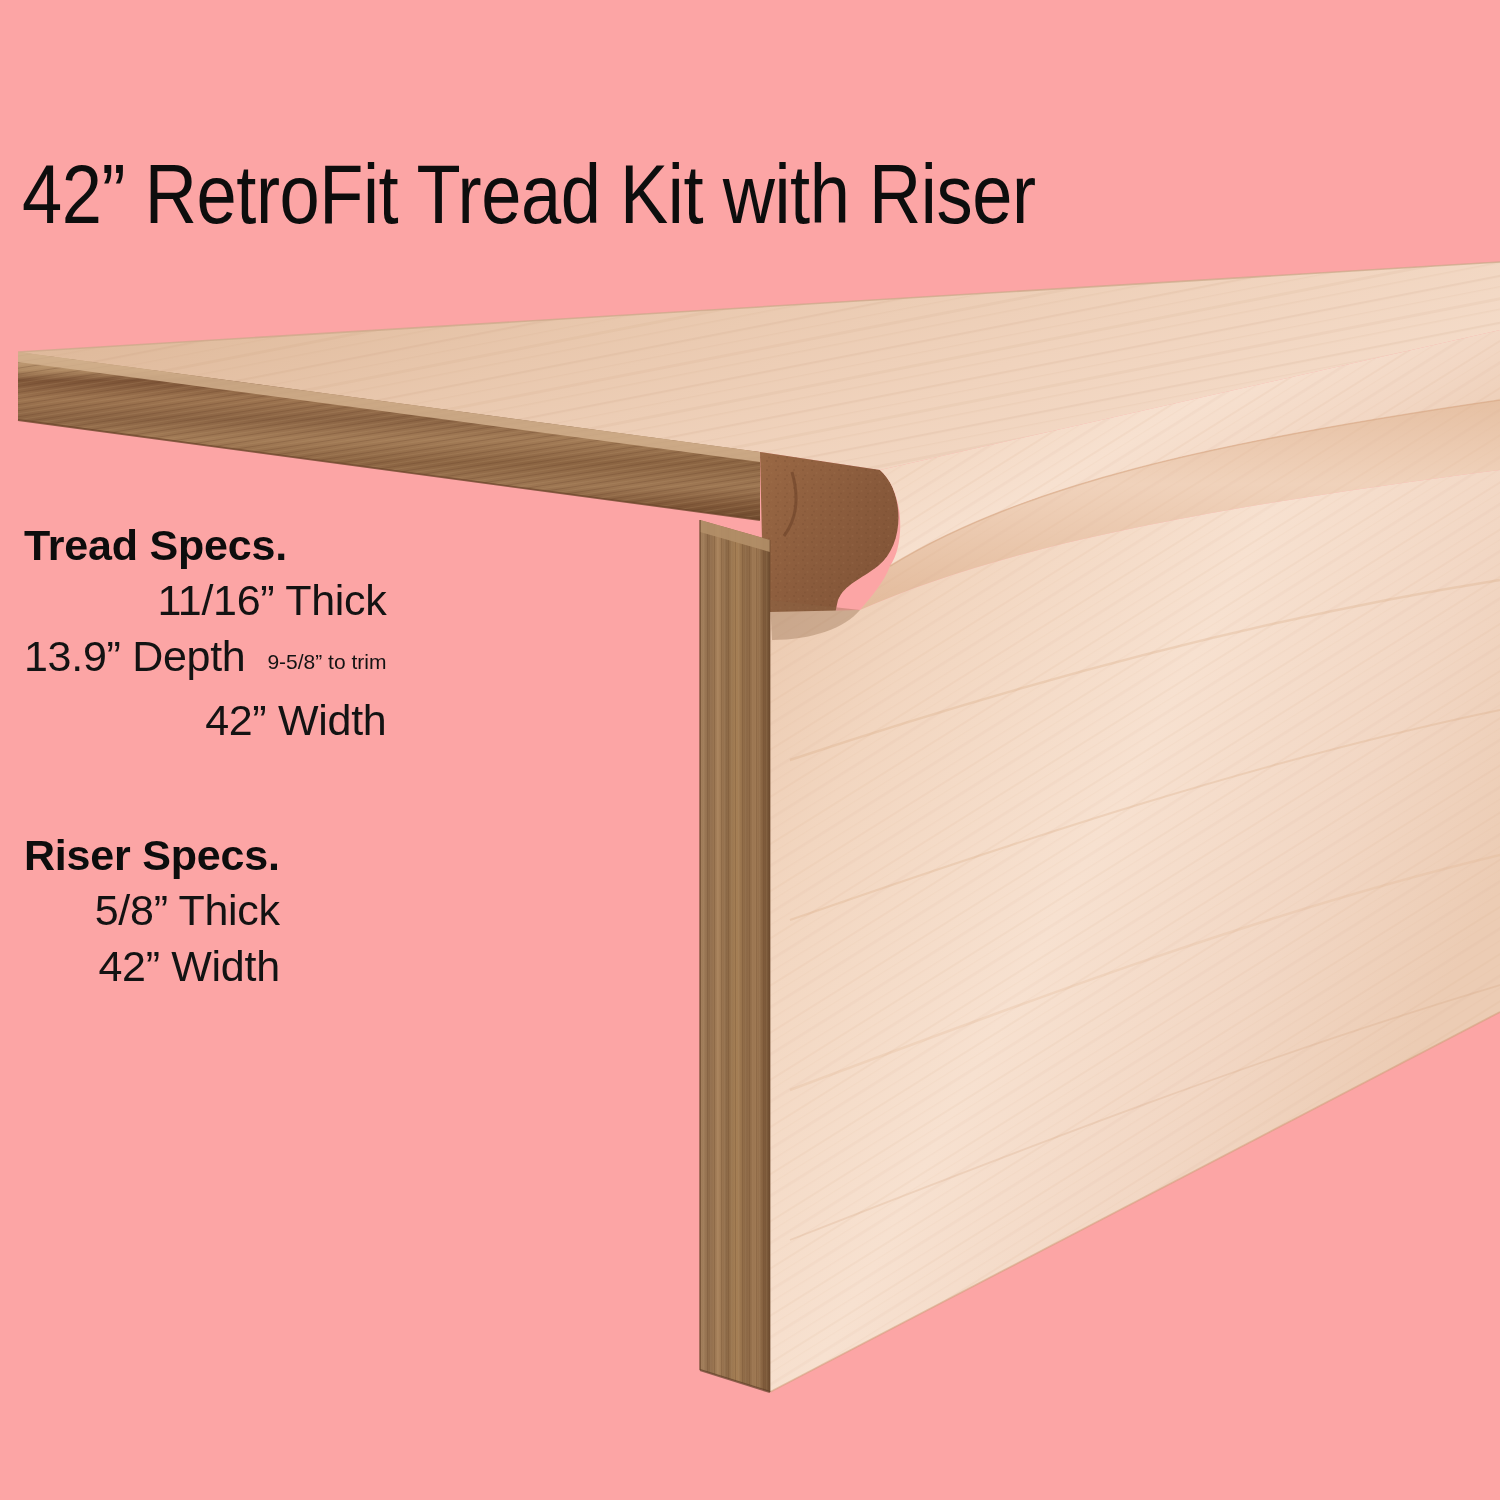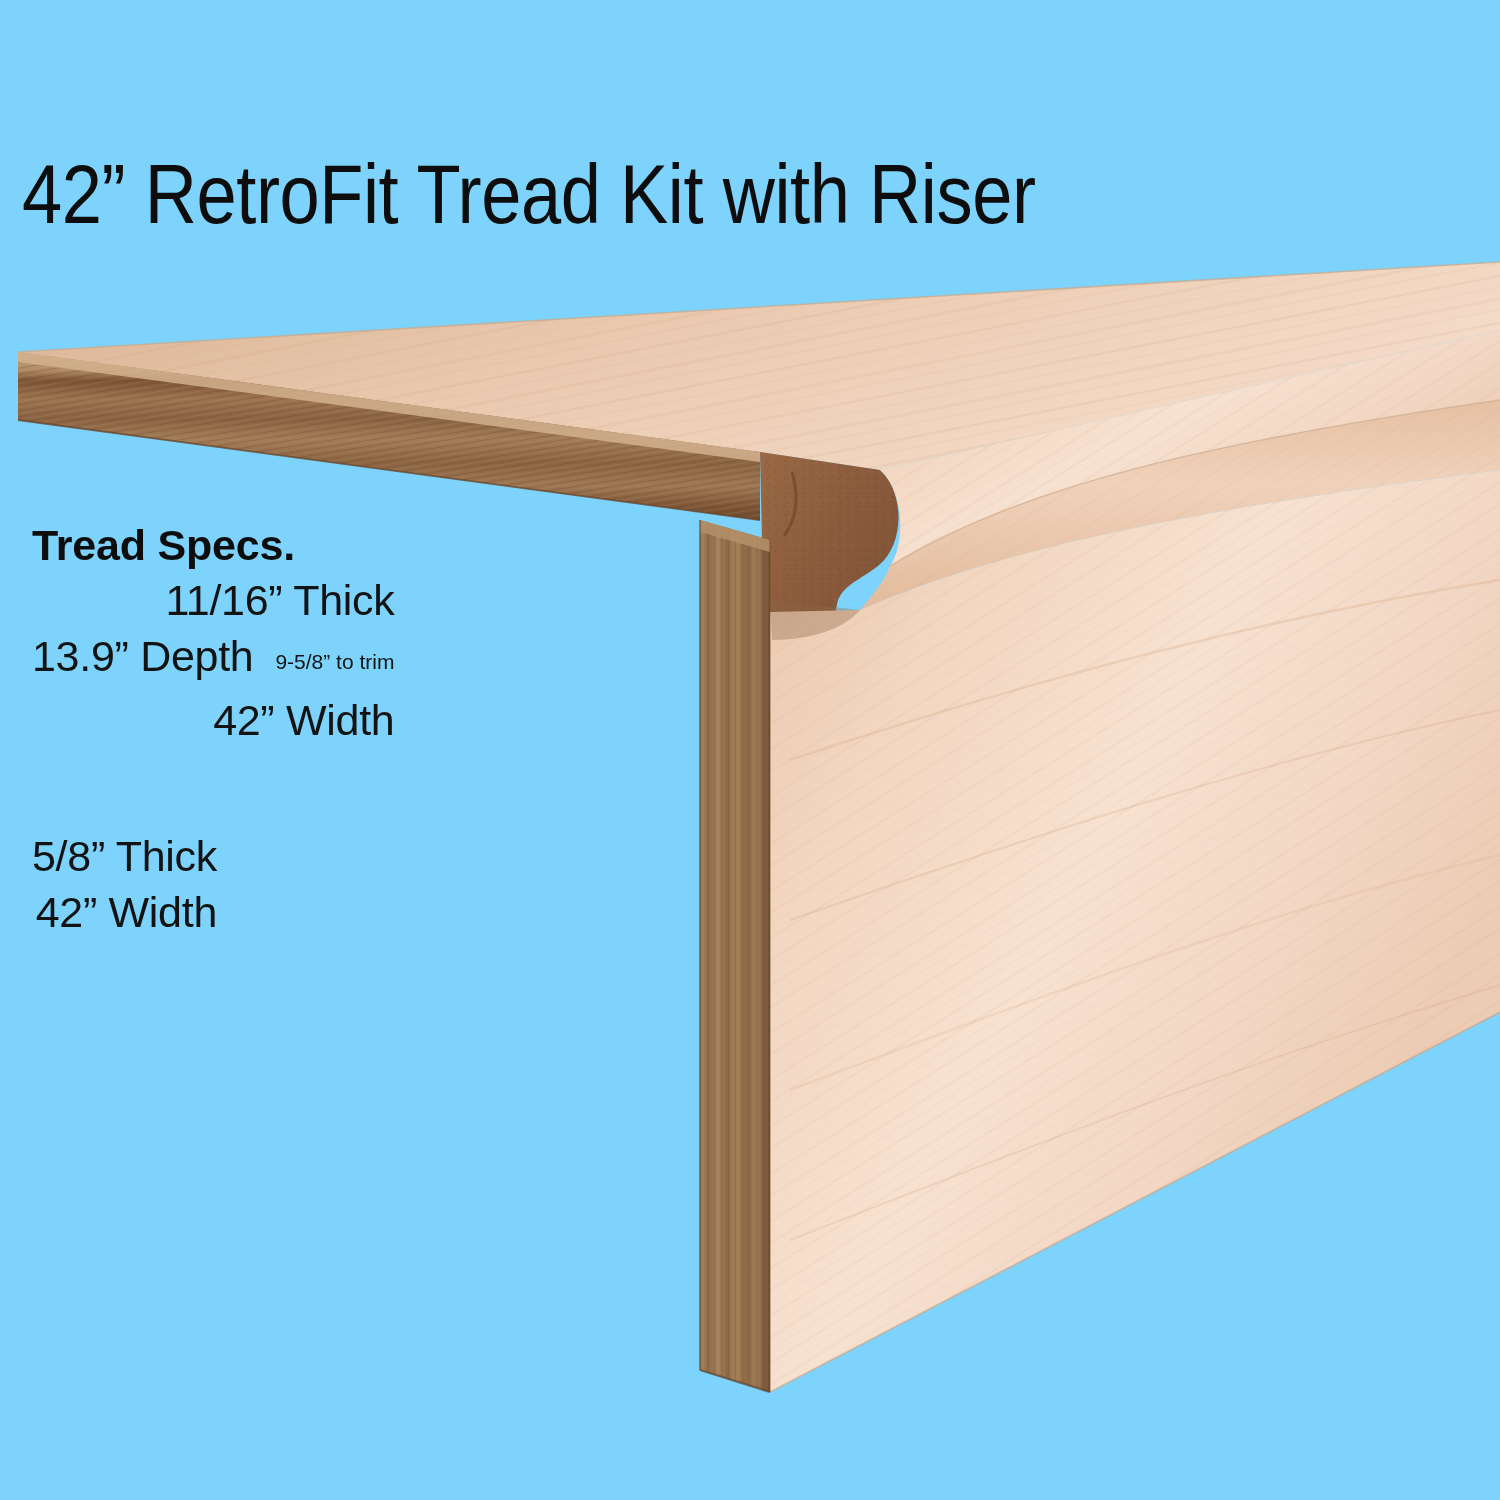--- a/index.html
+++ b/index.html
@@ -3,38 +3,38 @@
 <meta charset="utf-8">
 <style>
   html,body{margin:0;padding:0;background:#ffffff;}
   body{
     width:1500px;height:1500px;
     font-family:"Liberation Sans", sans-serif;
     color:#111111;
     overflow:hidden;
     position:relative;
   }
-  #stage{position:relative;width:1500px;height:1500px;background:#7dd3fc;}
+  #stage{position:relative;width:1500px;height:1500px;background:#fca5a5;}
 
   
   #title{
     position:absolute;
     left:22px; top:152px;
     font-size:84px;
     line-height:84px;
     font-weight:400;
     letter-spacing:-0.5px;
     color:#0d0d0d;
     white-space:nowrap;
     transform:scaleX(0.86);
     transform-origin:left top;
   }
 
   
-  .spec-block{position:absolute;left:32px;white-space:nowrap;}
+  .spec-block{position:absolute;left:24px;white-space:nowrap;}
   .spec-head{
     font-size:43px;
     line-height:54px;
     font-weight:700;
     color:#0d0d0d;
     letter-spacing:-0.2px;
   }
   .spec-line{
     font-size:43px;
     line-height:56px;
@@ -258,20 +258,21 @@
     </div>
     <div class="spec-line">
       <span>13.9” Depth</span><span class="small-note">9-5/8” to trim</span>
     </div>
     <div class="spec-line">
       <span>42” Width</span>
     </div>
   </div>
 
   <div class="spec-block" id="block-riser">
+    <div class="spec-head">Riser Specs.</div>
     <div class="spec-line">
       <span>5/8” Thick</span>
     </div>
     <div class="spec-line">
       <span>42” Width</span>
     </div>
   </div>
 
 
 </div>

